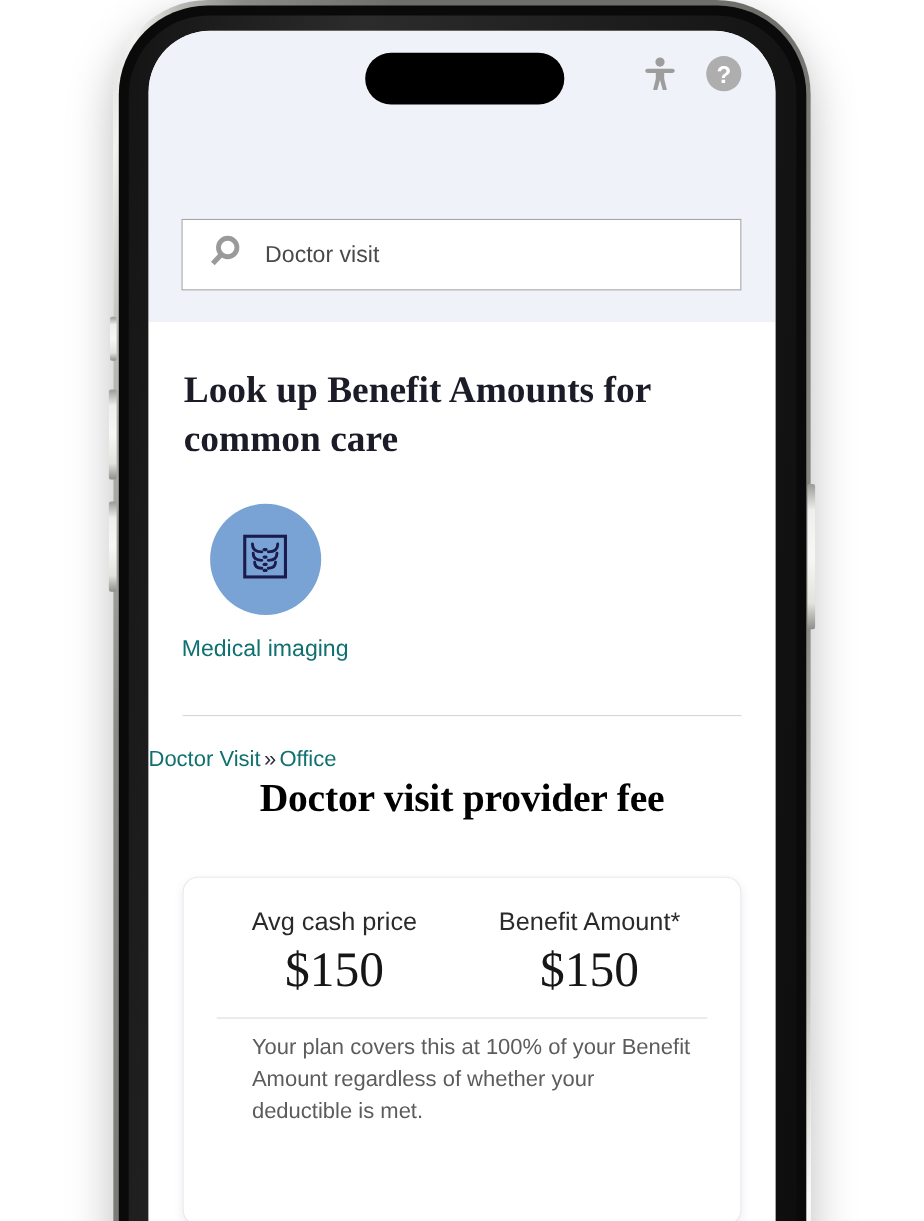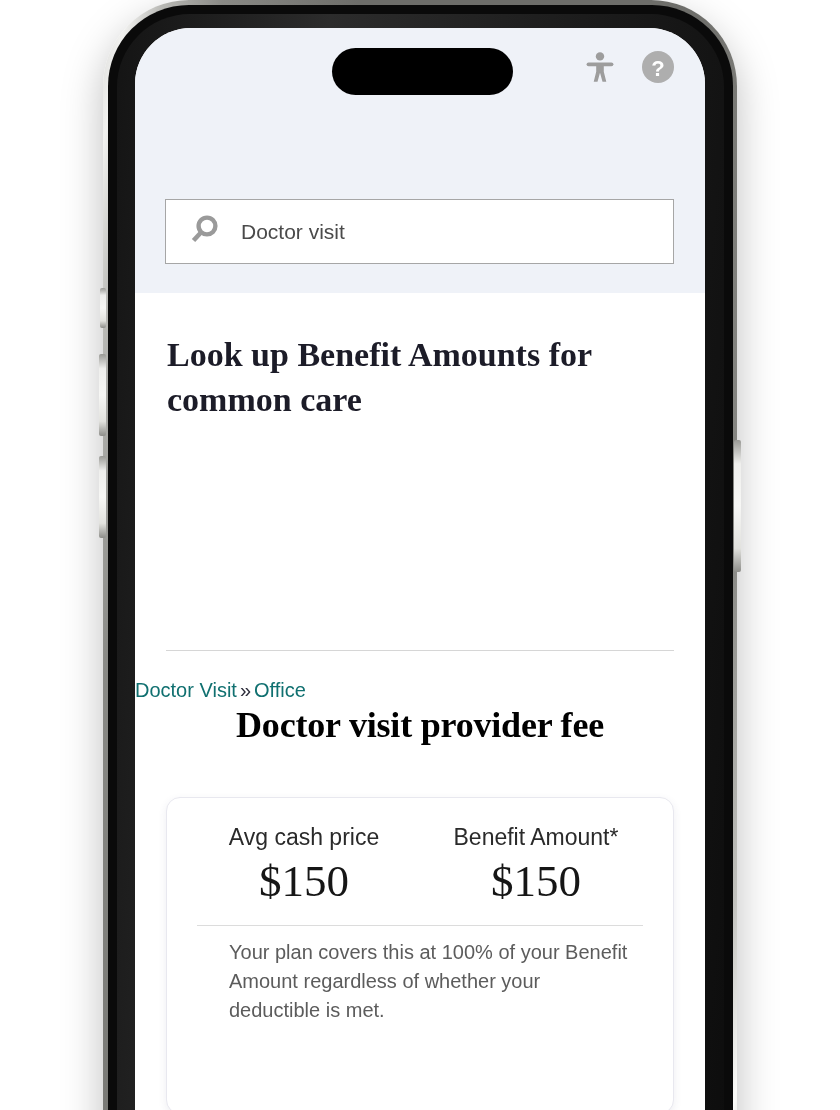--- a/index.html
+++ b/index.html
@@ -336,20 +336,42 @@
     </div>
 
     <div class="body-area">
 
       <div class="lookup-heading">Look up Benefit Amounts for common care</div>
 
       <div class="category-row">
 
 
 
+        <div class="category">
+          <div class="cat-circle">
+            <span>
+              <svg width="52" height="52" viewBox="0 0 52 52" aria-hidden="true">
+                <g fill="none" stroke="#1b1b4d" stroke-width="2.6" stroke-linecap="round">
+                  <rect x="7.5" y="7.5" width="37" height="37" stroke-width="2.8"></rect>
+                  <path d="M14.5 14.5 q0 7.2 8.6 7.2"></path>
+                  <path d="M37.5 14.5 q0 7.2 -8.6 7.2"></path>
+                  <path d="M15.2 23 q0 6.4 7.9 6.4"></path>
+                  <path d="M36.8 23 q0 6.4 -7.9 6.4"></path>
+                  <path d="M16.5 31 q0 5.6 6.6 5.6"></path>
+                  <path d="M35.5 31 q0 5.6 -6.6 5.6"></path>
+                  <line x1="25.2" y1="19.6" x2="26.8" y2="19.6" stroke-width="3"></line>
+                  <line x1="25.2" y1="26.4" x2="26.8" y2="26.4" stroke-width="3"></line>
+                  <line x1="25.2" y1="33.1" x2="26.8" y2="33.1" stroke-width="3"></line>
+                  <line x1="25.2" y1="38.6" x2="26.8" y2="38.6" stroke-width="3"></line>
+                </g>
+              </svg>
+            </span>
+          </div>
+          <div class="cat-label">Medical imaging</div>
+        </div>
       </div>
 
       <div class="divider"></div>
 
       <div class="breadcrumb">
         <span class="crumb">Doctor Visit</span><span class="sep">»</span><span class="crumb">Office</span>
       </div>
 
       <div class="detail-title">Doctor visit provider fee</div>
 

